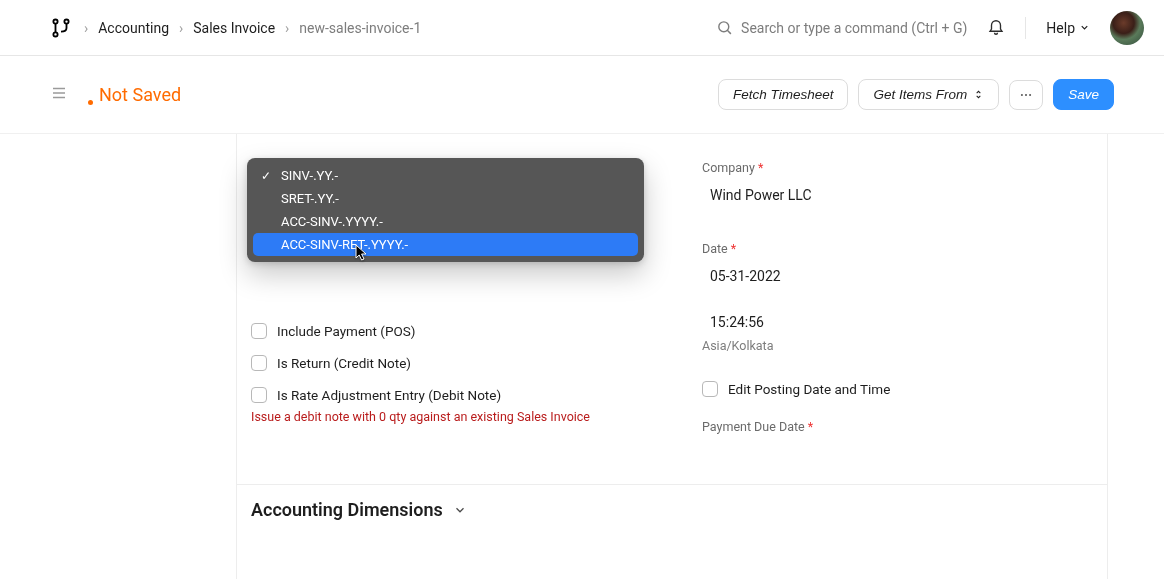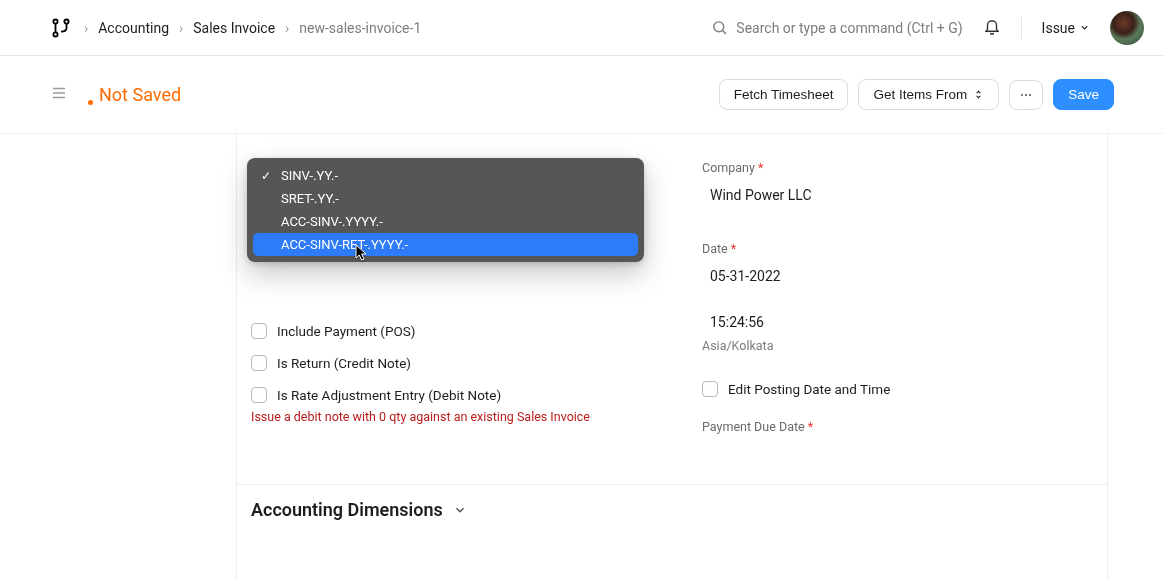--- a/index.html
+++ b/index.html
@@ -51,21 +51,21 @@
   }
   .page-header-left { display:flex; align-items:center; gap:20px; }
   .menu-toggle { color:#9a9a9a; cursor:pointer; }
   .page-title { font-size:22px; font-weight:700; letter-spacing:-0.2px; }
   .status { display:flex; align-items:flex-end; gap:6px; color:#ff6b00; font-size:18px; }
   .status-dot { width:5px; height:5px; border-radius:50%; background:#ff6b00; }
   .page-header-right { display:flex; align-items:center; gap:10px; }
   .btn {
     border:1px solid #dcdcdc; background:#fff; color:#1e1e1e;
     border-radius:8px; padding:7px 14px; font-size:13.5px;
-    display:flex; align-items:center; gap:6px; cursor:pointer;
+    display:flex; align-items:center; gap:6px; cursor:pointer;font-style:italic;
   }
   .btn.icon-only { padding:7px 9px; color:#5a5a5a; }
   .btn.primary { background:#2d8fff; border-color:#2d8fff; color:#fff; }
 
   
   .form-area {
     padding: 26px 0 40px 0;
     margin-left: 236px;
     margin-right: 56px;
     position: relative;
@@ -167,21 +167,21 @@
       <span>Search or type a command (Ctrl + G)</span>
     </div>
     <span class="bell">
       <svg width="18" height="18" viewBox="0 0 24 24" fill="none" stroke="#2d2d2d" stroke-width="1.8">
         <path d="M18 16v-5a6 6 0 10-12 0v5l-2 3h16l-2-3z"></path>
           <path d="M10 21a2 2 0 004 0"></path>
       </svg>
     </span>
     <span class="vdiv"></span>
     <div class="help">
-      <span>Issue</span>
+      <span>Help</span>
       <svg width="11" height="11" viewBox="0 0 24 24" fill="none" stroke="#1e1e1e" stroke-width="2.5">
         <path d="M6 9l6 6 6-6"></path>
       </svg>
     </div>
     <div class="avatar"></div>
   </div>
 </div>
 
 <div class="page-header">
   <div class="page-header-left">

